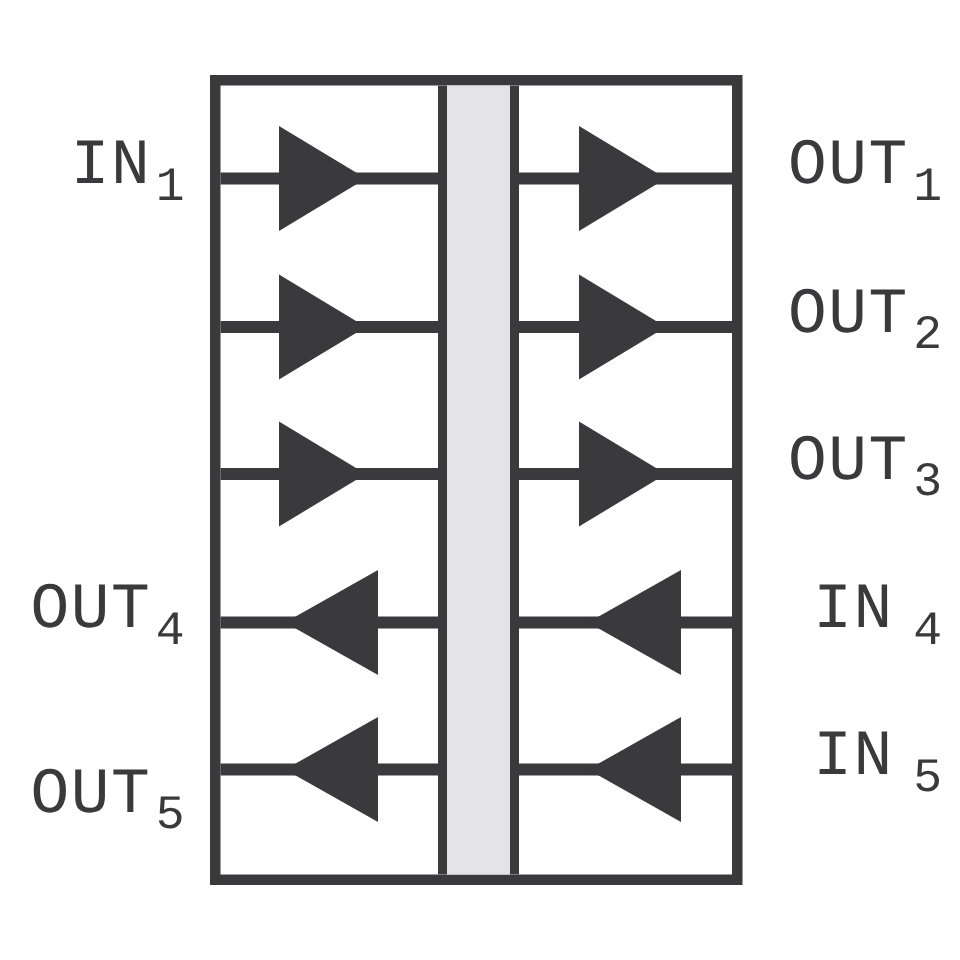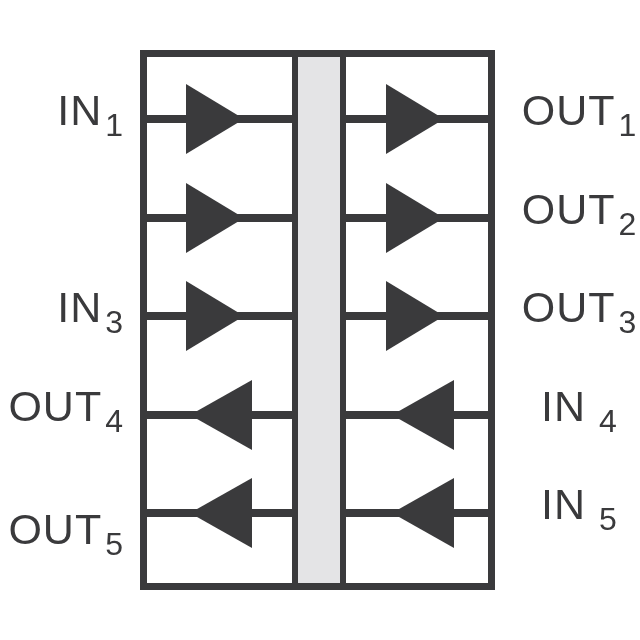--- a/index.html
+++ b/index.html
@@ -8,21 +8,21 @@
     --background: #ffffff;
   }
   html, body { margin: 0; padding: 0; }
   body {
     width: 640px; height: 640px;
     background: var(--background);
     font-family: "Liberation Sans", sans-serif;
     color: var(--stroke);
     overflow: hidden;
   }
-  .canvas { position: relative; width: 640px; height: 624px; }
+  .canvas { position: relative; width: 640px; height: 624px; font-family: Liberation Mono, monospace; }
 
   
   .chip-box {
     position: absolute;
     left: 140px; top: 50px;
     width: 355px; height: 540px;
     box-sizing: border-box;
     border: 7px solid var(--stroke);
     background: transparent;
   }
@@ -60,21 +60,21 @@
   
   .pin-label {
     position: absolute;
     height: 43px;
     font-size: 43px;
     line-height: 43px;
     letter-spacing: 1px;
     white-space: nowrap;
   }
   .pin-label.left-side  { left: 0;   width: 123px; text-align: right; }
-  .pin-label.right-side { left: 518px; width: 122px; text-align: center; }
+  .pin-label.right-side { left: 506px; width: 122px; text-align: right; }
   .sub {
     font-size: 32px;
     vertical-align: -11px;
     margin-left: 3px;
     line-height: 0;
     letter-spacing: 0;
   }
   .sub.wide-gap { margin-left: 13px; }
 </style>
 </head>
@@ -95,21 +95,20 @@
   <div class="wire left" style="top:214px"></div>
   <div class="wire right" style="top:214px"></div>
   <div class="tri r" style="left:186px; top:183px"></div>
   <div class="tri r" style="left:386px; top:183px"></div>
   <div class="pin-label right-side" style="top:188px"><span>OUT</span><span class="sub">2</span></div>
 
   <div class="wire left" style="top:312px"></div>
   <div class="wire right" style="top:312px"></div>
   <div class="tri r" style="left:186px; top:281px"></div>
   <div class="tri r" style="left:386px; top:281px"></div>
-  <div class="pin-label left-side" style="top:286px"><span>IN</span><span class="sub">3</span></div>
   <div class="pin-label right-side" style="top:286px"><span>OUT</span><span class="sub">3</span></div>
 
   <div class="wire left" style="top:411px"></div>
   <div class="wire right" style="top:411px"></div>
   <div class="tri l" style="left:190px; top:380px"></div>
   <div class="tri l" style="left:392px; top:380px"></div>
   <div class="pin-label left-side" style="top:385px"><span>OUT</span><span class="sub">4</span></div>
   <div class="pin-label right-side" style="top:385px"><span>IN</span><span class="sub wide-gap">4</span></div>
 
   <div class="wire left" style="top:509px"></div>

